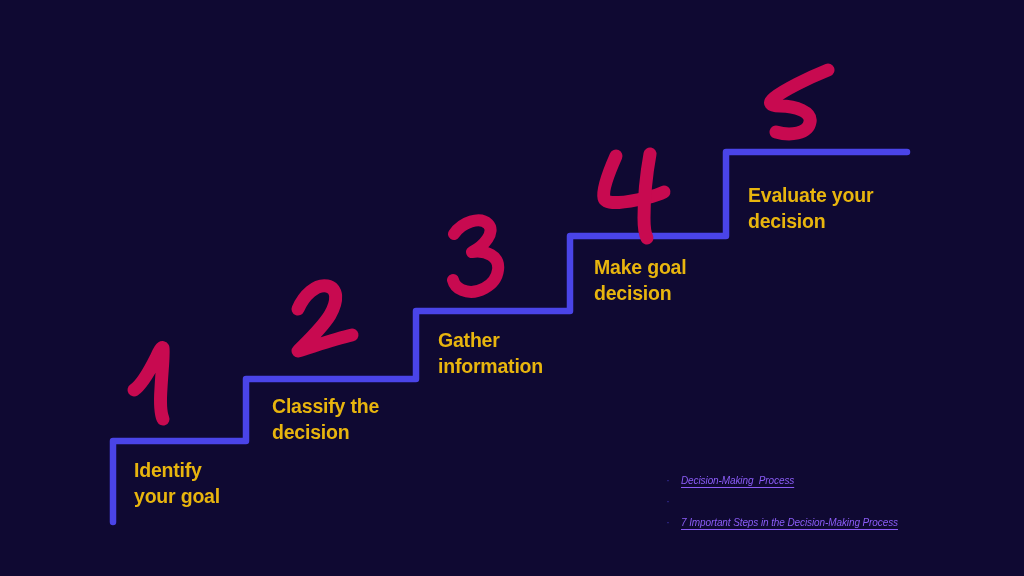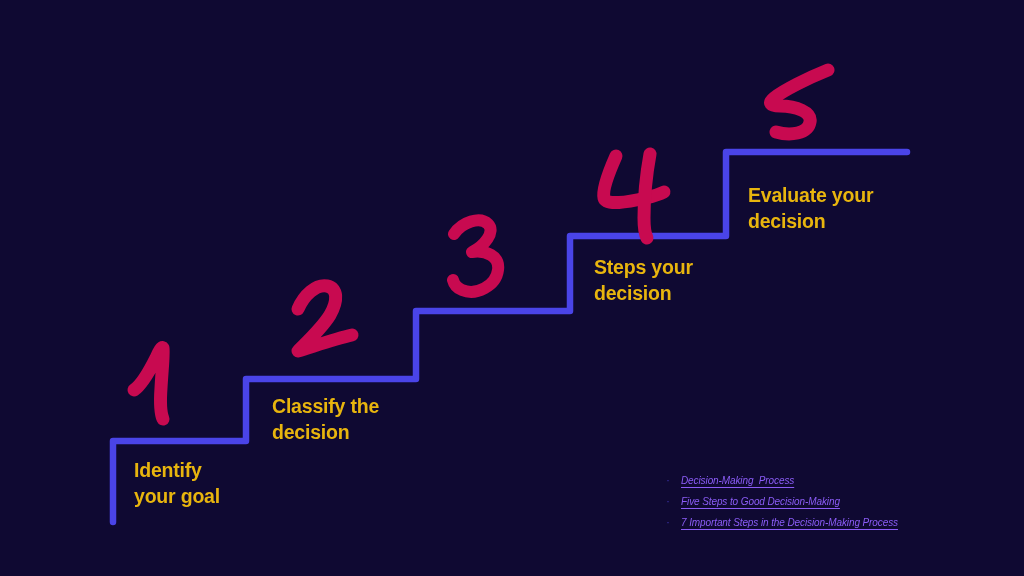--- a/index.html
+++ b/index.html
@@ -124,33 +124,34 @@
   <svg class="num-svg" style="left:754px; top:56px;" width="95" height="100" viewBox="0 0 95 100" xmlns="http://www.w3.org/2000/svg">
     <g fill="none" stroke="#c80a50" stroke-linecap="round" stroke-linejoin="round">
       <path d="M 74 14 C 54 22 30 34 20 42 C 14 47 16 50 26 50 C 42 50 58 56 56 66 C 54 78 36 80 22 76" stroke-width="13"></path>
     </g>
   </svg>
 
   <div class="step-label" style="left:134px; top:458px;">Identify
 your goal</div>
   <div class="step-label" style="left:272px; top:394px;">Classify the
 decision</div>
-  <div class="step-label" style="left:594px; top:255px;">Steps your
+  <div class="step-label" style="left:438px; top:328px;">Gather
+information</div>
+  <div class="step-label" style="left:594px; top:255px;">Make goal
 decision</div>
   <div class="step-label" style="left:748px; top:183px;">Evaluate your
 decision</div>
 
   <div id="links">
     <div class="link-row">
       <span class="link-bullet">·</span>
       <a class="link-text">Decision-Making  Process</a>
     </div>
     <div class="link-row">
       <span class="link-bullet">·</span>
-      <a class="link-text">Five Steps to Good Decision-Making</a>
     </div>
     <div class="link-row">
       <span class="link-bullet">·</span>
       <a class="link-text">7 Important Steps in the Decision-Making Process</a>
     </div>
   </div>
 
 </div>
 
 </body></html>

